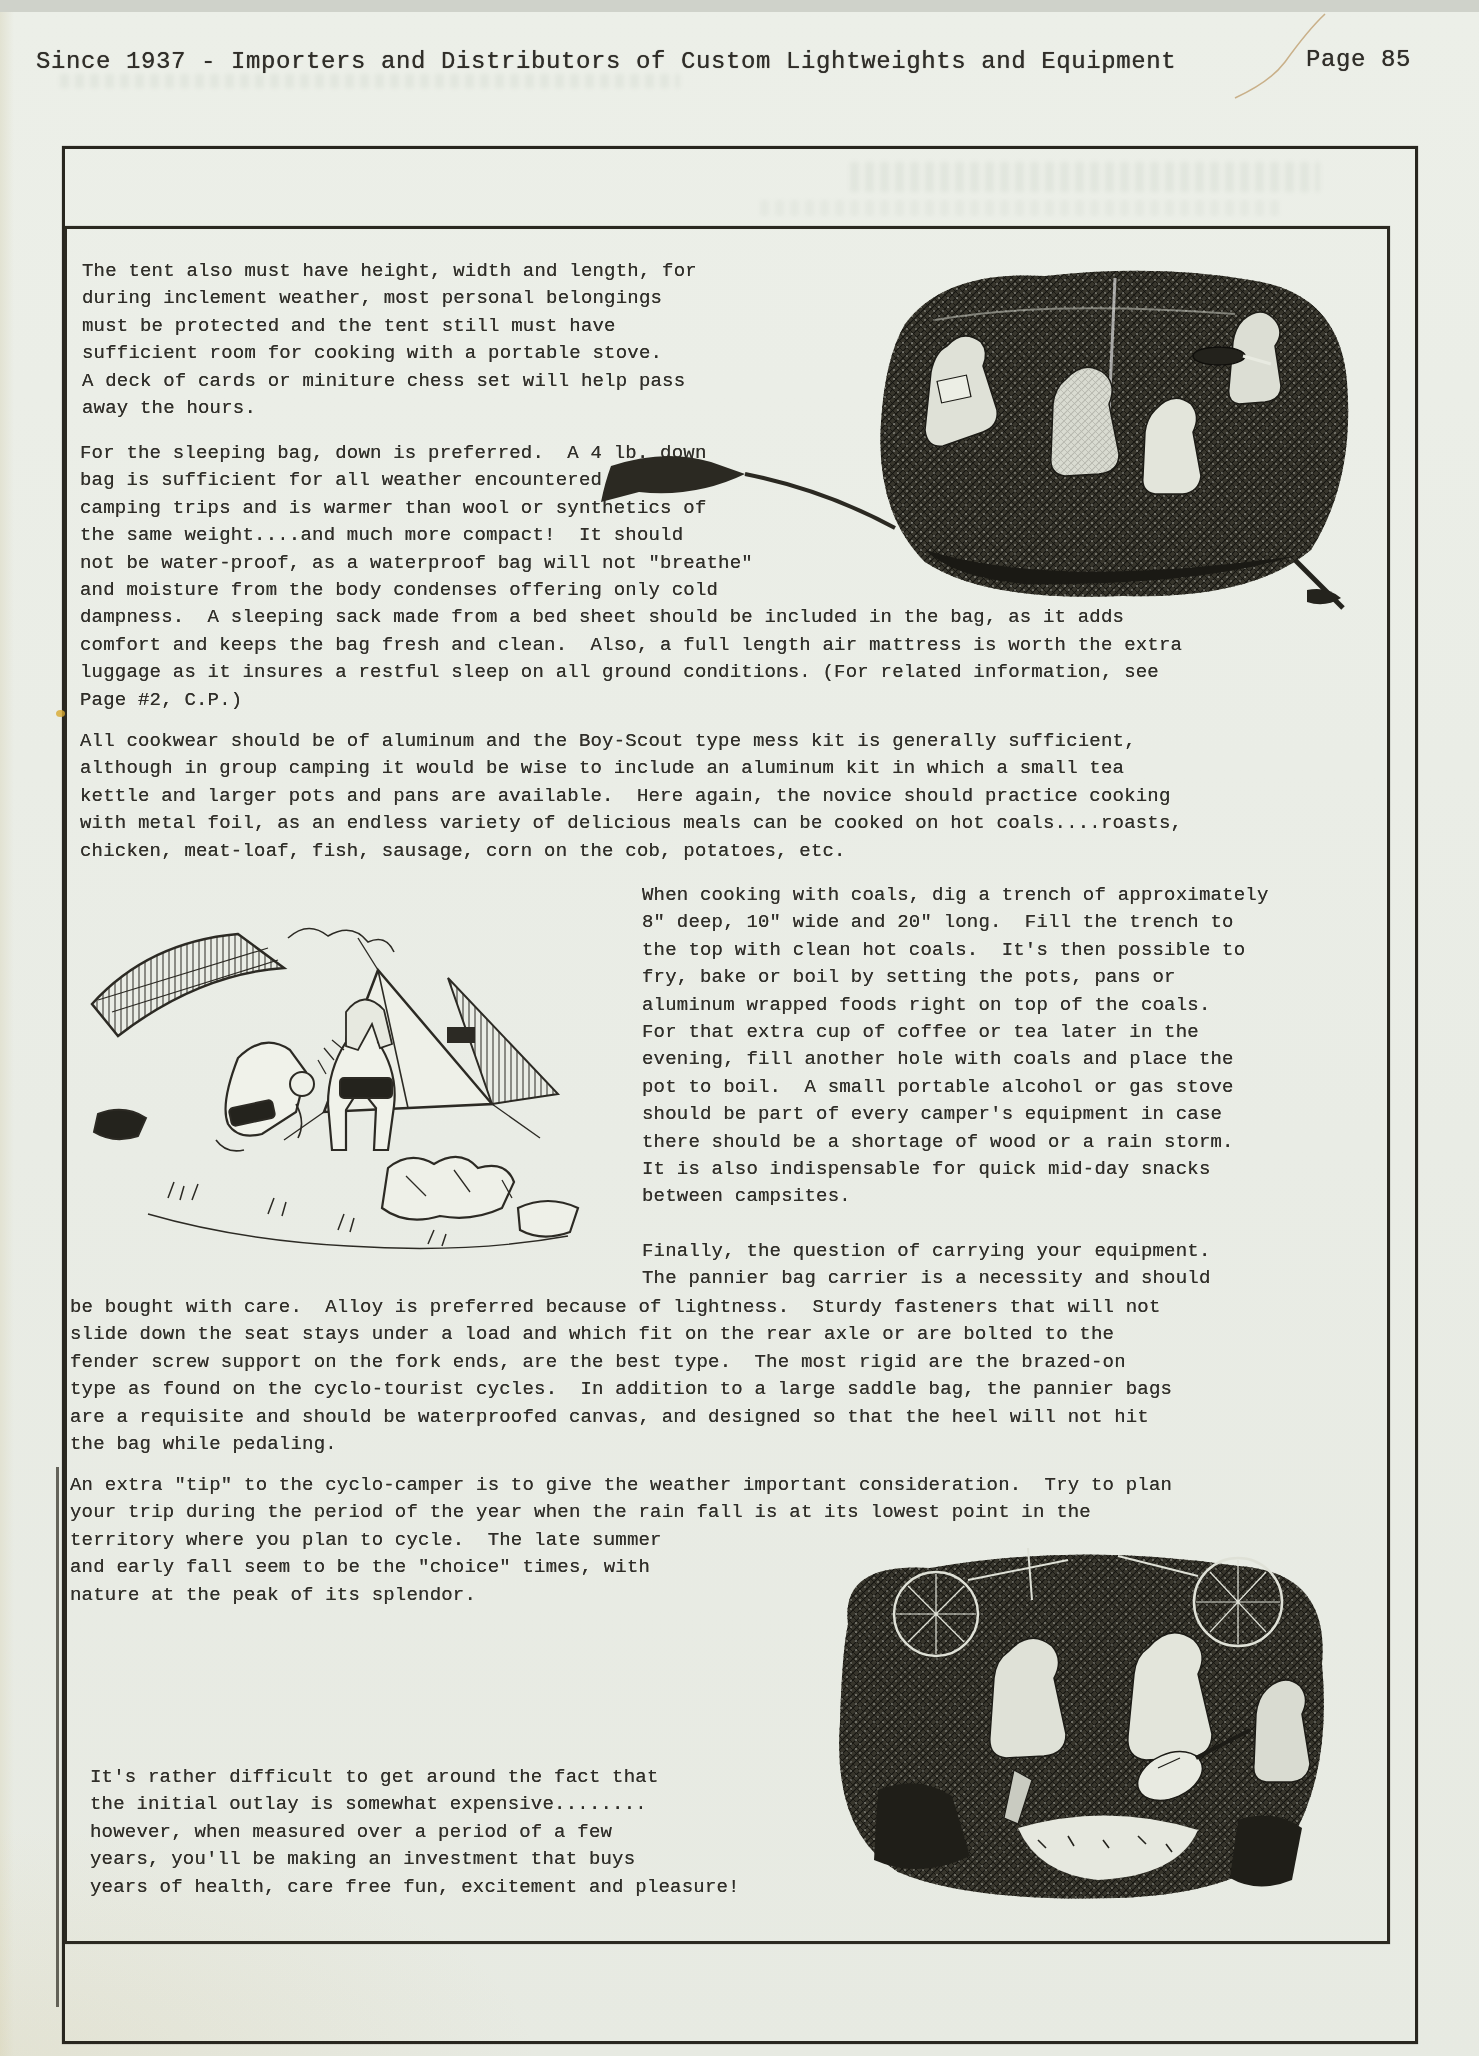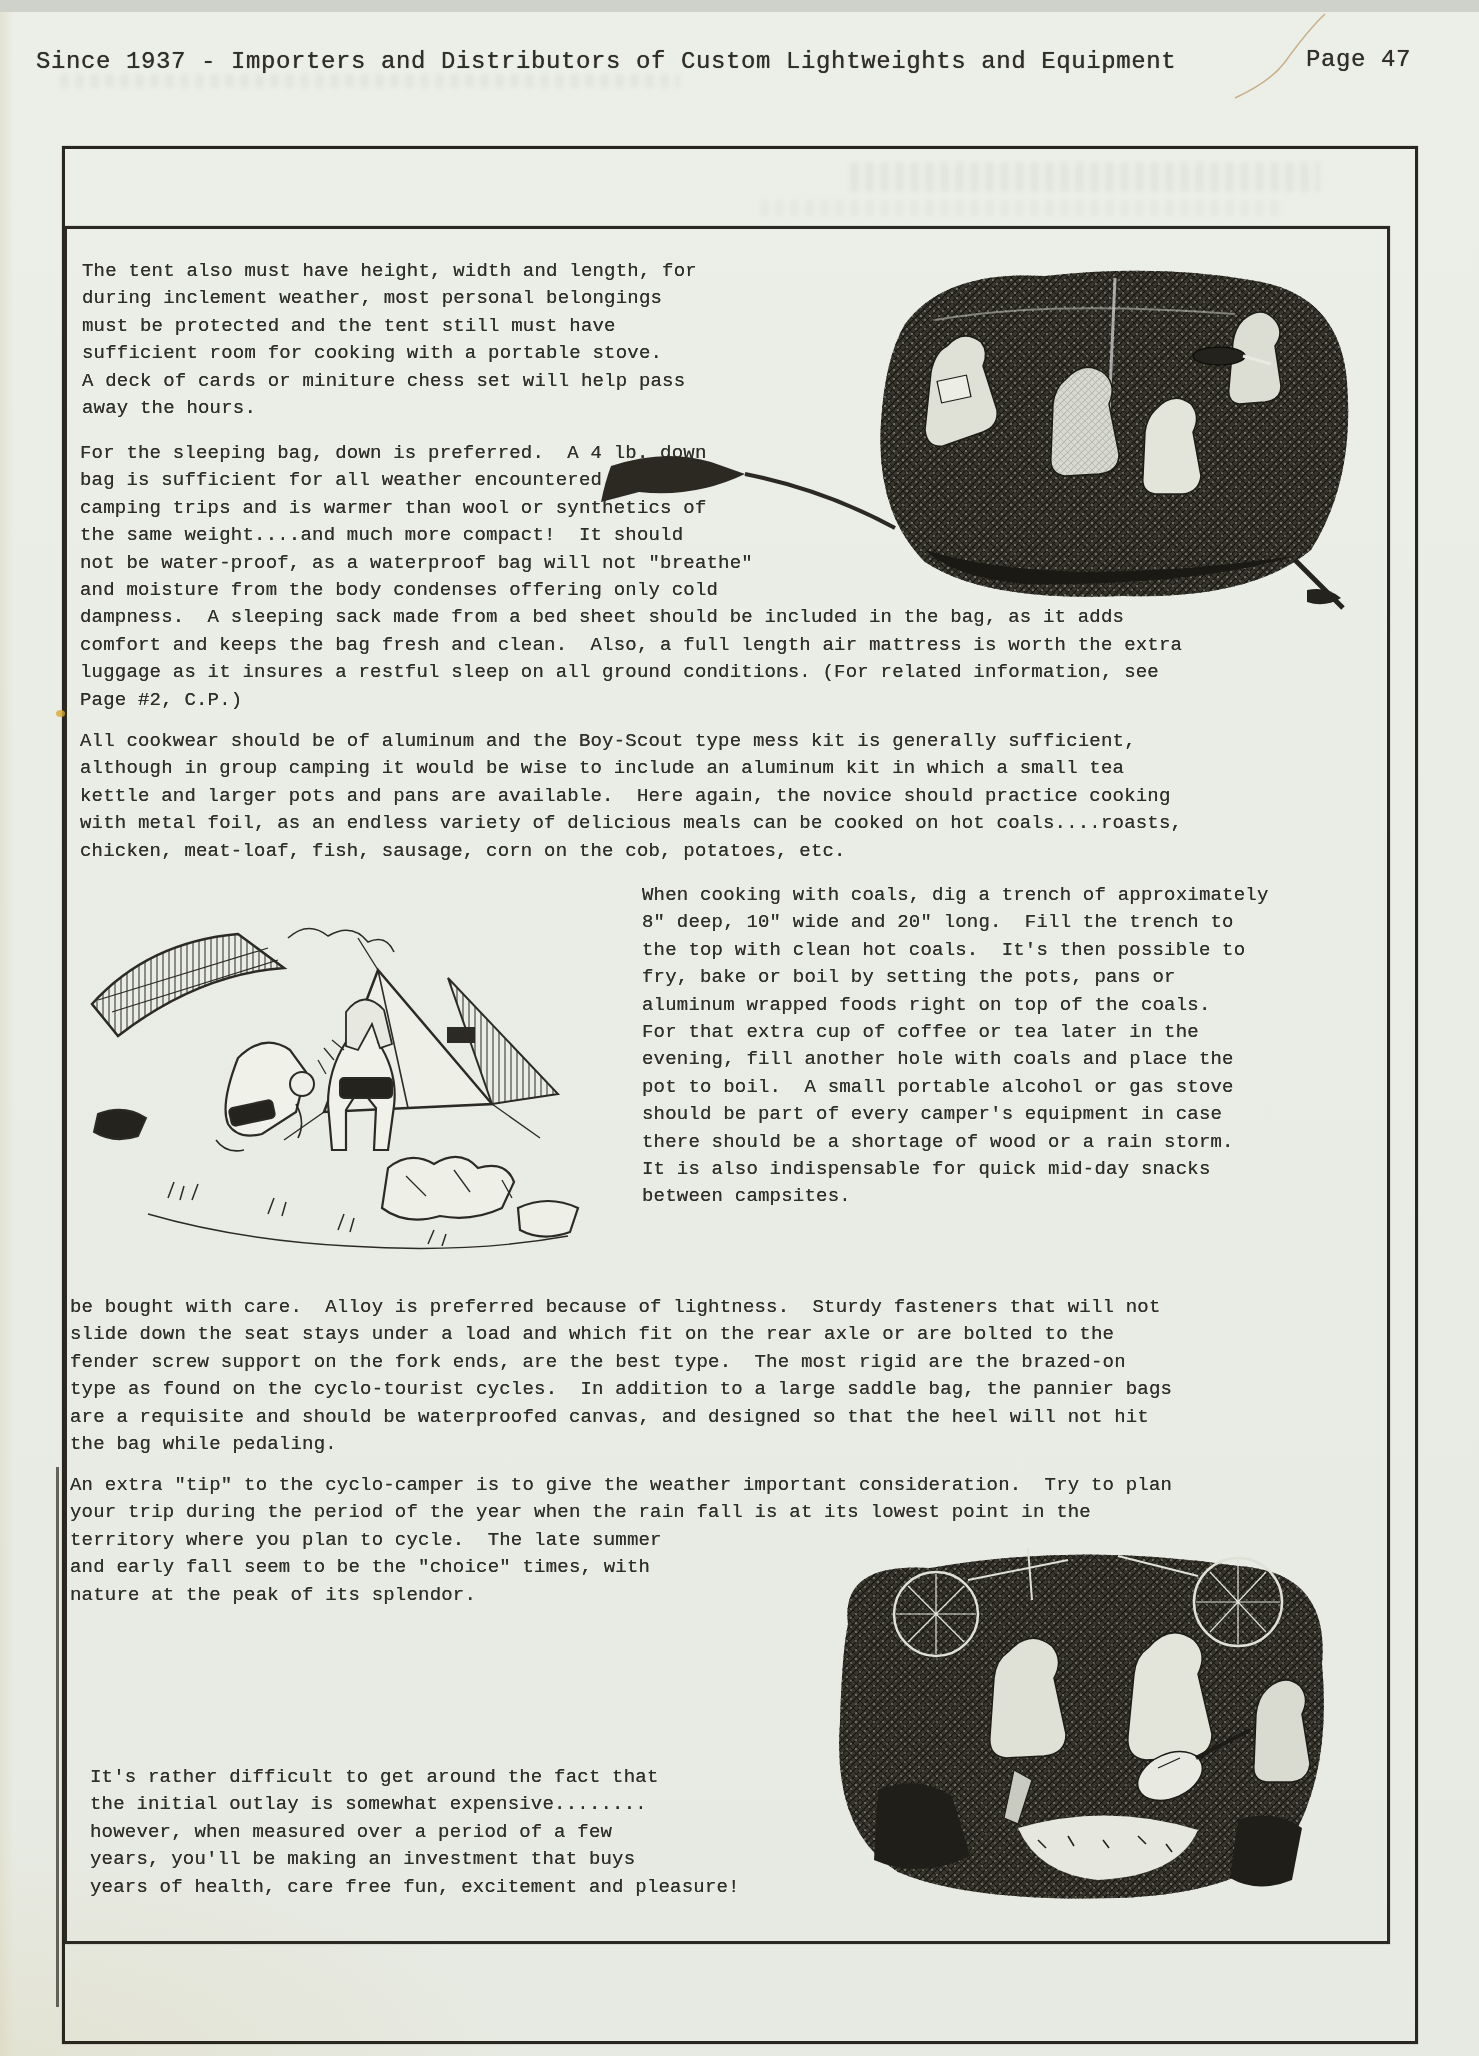--- a/index.html
+++ b/index.html
@@ -29,21 +29,21 @@
   .stain-dot{position:absolute;width:9px;height:7px;border-radius:50%;
     background:#d8a92f;opacity:.8;}
   svg{position:absolute;display:block;}
 </style>
 </head>
 <body>
 
 <div class="page">
 
   <div class="hdr" style="left:36px;top:36px;">Since 1937 - Importers and Distributors of Custom Lightweights and Equipment</div>
-  <div class="hdr" style="left:1306px;top:34px;">Page 47</div>
+  <div class="hdr" style="left:1306px;top:34px;">Page 85</div>
 
   <div class="ghost" style="left:60px;top:62px;width:620px;height:14px;"></div>
   <div class="ghost" style="left:850px;top:150px;width:470px;height:30px;"></div>
   <div class="ghost" style="left:760px;top:188px;width:520px;height:16px;opacity:.35;"></div>
 
   <div class="outer-box"></div>
   <div class="inner-box"></div>
   <div class="margin-line" style="left:56px;top:1455px;width:3px;height:540px;"></div>
 
   <svg style="left:1230px;top:0;" width="120" height="90" viewBox="0 0 120 90">
@@ -81,20 +81,22 @@
 fry, bake or boil by setting the pots, pans or
 aluminum wrapped foods right on top of the coals.
 For that extra cup of coffee or tea later in the
 evening, fill another hole with coals and place the
 pot to boil.  A small portable alcohol or gas stove
 should be part of every camper's equipment in case
 there should be a shortage of wood or a rain storm.
 It is also indispensable for quick mid-day snacks
 between campsites.</div>
 
+  <div class="txt" style="left:642px;top:1226px;">Finally, the question of carrying your equipment.
+The pannier bag carrier is a necessity and should</div>
 
   <div class="txt" style="left:70px;top:1282px;">be bought with care.  Alloy is preferred because of lightness.  Sturdy fasteners that will not
 slide down the seat stays under a load and which fit on the rear axle or are bolted to the
 fender screw support on the fork ends, are the best type.  The most rigid are the brazed-on
 type as found on the cyclo-tourist cycles.  In addition to a large saddle bag, the pannier bags
 are a requisite and should be waterproofed canvas, and designed so that the heel will not hit
 the bag while pedaling.</div>
 
   <div class="txt" style="left:70px;top:1460px;">An extra "tip" to the cyclo-camper is to give the weather important consideration.  Try to plan
 your trip during the period of the year when the rain fall is at its lowest point in the

